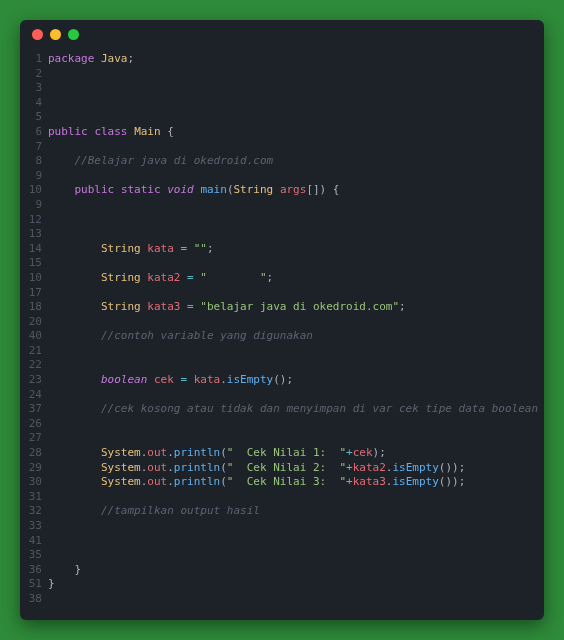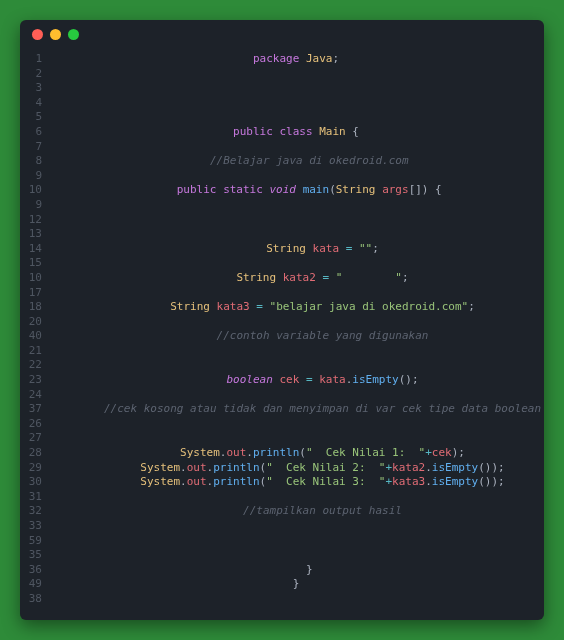--- a/index.html
+++ b/index.html
@@ -47,21 +47,20 @@
     color: #4f5661;
     padding-right: 6px;
     user-select: none;
     flex: 0 0 auto;
   }
   .code {
     flex: 1 1 auto;
     white-space: pre;
     color: #c7d0dd;
     overflow: hidden;
-    text-align: center;
   }
   .tok-keyword  { color: #c678dd; }
   .tok-type     { color: #c678dd; font-style: italic; }
   .tok-class    { color: #e5c07b; }
   .tok-method   { color: #61afef; }
   .tok-string   { color: #98c379; }
   .tok-operator { color: #56b6c2; }
   .tok-punct    { color: #abb2bf; }
   .tok-ident    { color: #e06c75; }
   .tok-comment  { color: #5c6370; font-style: italic; }
@@ -104,21 +103,21 @@
         <div>24</div>
         <div>37</div>
         <div>26</div>
         <div>27</div>
         <div>28</div>
         <div>29</div>
         <div>30</div>
         <div>31</div>
         <div>32</div>
         <div>33</div>
-        <div>59</div>
+        <div>41</div>
         <div>35</div>
         <div>36</div>
-        <div>49</div>
+        <div>51</div>
         <div>38</div>
       </div>
     <div class="code" id="code"><div><span class="tok-keyword">package</span><span class="tok-plain"> </span><span class="tok-class">Java</span><span class="tok-punct">;</span></div><div>&nbsp;</div><div>&nbsp;</div><div>&nbsp;</div><div>&nbsp;</div><div><span class="tok-keyword">public</span><span class="tok-plain"> </span><span class="tok-keyword">class</span><span class="tok-plain"> </span><span class="tok-class">Main</span><span class="tok-plain"> </span><span class="tok-punct">{</span></div><div>&nbsp;</div><div><span class="tok-plain">    </span><span class="tok-comment">//Belajar java di okedroid.com</span></div><div>&nbsp;</div><div><span class="tok-plain">    </span><span class="tok-keyword">public</span><span class="tok-plain"> </span><span class="tok-keyword">static</span><span class="tok-plain"> </span><span class="tok-type">void</span><span class="tok-plain"> </span><span class="tok-method">main</span><span class="tok-punct">(</span><span class="tok-class">String</span><span class="tok-plain"> </span><span class="tok-ident">args</span><span class="tok-punct">[]) {</span></div><div>&nbsp;</div><div>&nbsp;</div><div>&nbsp;</div><div><span class="tok-plain">        </span><span class="tok-class">String</span><span class="tok-plain"> </span><span class="tok-ident">kata</span><span class="tok-plain"> </span><span class="tok-operator">=</span><span class="tok-plain"> </span><span class="tok-string">""</span><span class="tok-punct">;</span></div><div>&nbsp;</div><div><span class="tok-plain">        </span><span class="tok-class">String</span><span class="tok-plain"> </span><span class="tok-ident">kata2</span><span class="tok-plain"> </span><span class="tok-operator">=</span><span class="tok-plain"> </span><span class="tok-string">"        "</span><span class="tok-punct">;</span></div><div>&nbsp;</div><div><span class="tok-plain">        </span><span class="tok-class">String</span><span class="tok-plain"> </span><span class="tok-ident">kata3</span><span class="tok-plain"> </span><span class="tok-operator">=</span><span class="tok-plain"> </span><span class="tok-string">"belajar java di okedroid.com"</span><span class="tok-punct">;</span></div><div>&nbsp;</div><div><span class="tok-plain">        </span><span class="tok-comment">//contoh variable yang digunakan</span></div><div>&nbsp;</div><div>&nbsp;</div><div><span class="tok-plain">        </span><span class="tok-type">boolean</span><span class="tok-plain"> </span><span class="tok-ident">cek</span><span class="tok-plain"> </span><span class="tok-operator">=</span><span class="tok-plain"> </span><span class="tok-ident">kata</span><span class="tok-punct">.</span><span class="tok-method">isEmpty</span><span class="tok-punct">();</span></div><div>&nbsp;</div><div><span class="tok-plain">        </span><span class="tok-comment">//cek kosong atau tidak dan menyimpan di var cek tipe data boolean</span></div><div>&nbsp;</div><div>&nbsp;</div><div><span class="tok-plain">        </span><span class="tok-class">System</span><span class="tok-punct">.</span><span class="tok-ident">out</span><span class="tok-punct">.</span><span class="tok-method">println</span><span class="tok-punct">(</span><span class="tok-string">"  Cek Nilai 1:  "</span><span class="tok-operator">+</span><span class="tok-ident">cek</span><span class="tok-punct">);</span></div><div><span class="tok-plain">        </span><span class="tok-class">System</span><span class="tok-punct">.</span><span class="tok-ident">out</span><span class="tok-punct">.</span><span class="tok-method">println</span><span class="tok-punct">(</span><span class="tok-string">"  Cek Nilai 2:  "</span><span class="tok-operator">+</span><span class="tok-ident">kata2</span><span class="tok-punct">.</span><span class="tok-method">isEmpty</span><span class="tok-punct">());</span></div><div><span class="tok-plain">        </span><span class="tok-class">System</span><span class="tok-punct">.</span><span class="tok-ident">out</span><span class="tok-punct">.</span><span class="tok-method">println</span><span class="tok-punct">(</span><span class="tok-string">"  Cek Nilai 3:  "</span><span class="tok-operator">+</span><span class="tok-ident">kata3</span><span class="tok-punct">.</span><span class="tok-method">isEmpty</span><span class="tok-punct">());</span></div><div>&nbsp;</div><div><span class="tok-plain">        </span><span class="tok-comment">//tampilkan output hasil</span></div><div>&nbsp;</div><div>&nbsp;</div><div>&nbsp;</div><div><span class="tok-plain">    </span><span class="tok-punct">}</span></div><div><span class="tok-punct">}</span></div><div>&nbsp;</div></div>
   </div>
 </div>
 
 </body></html>

